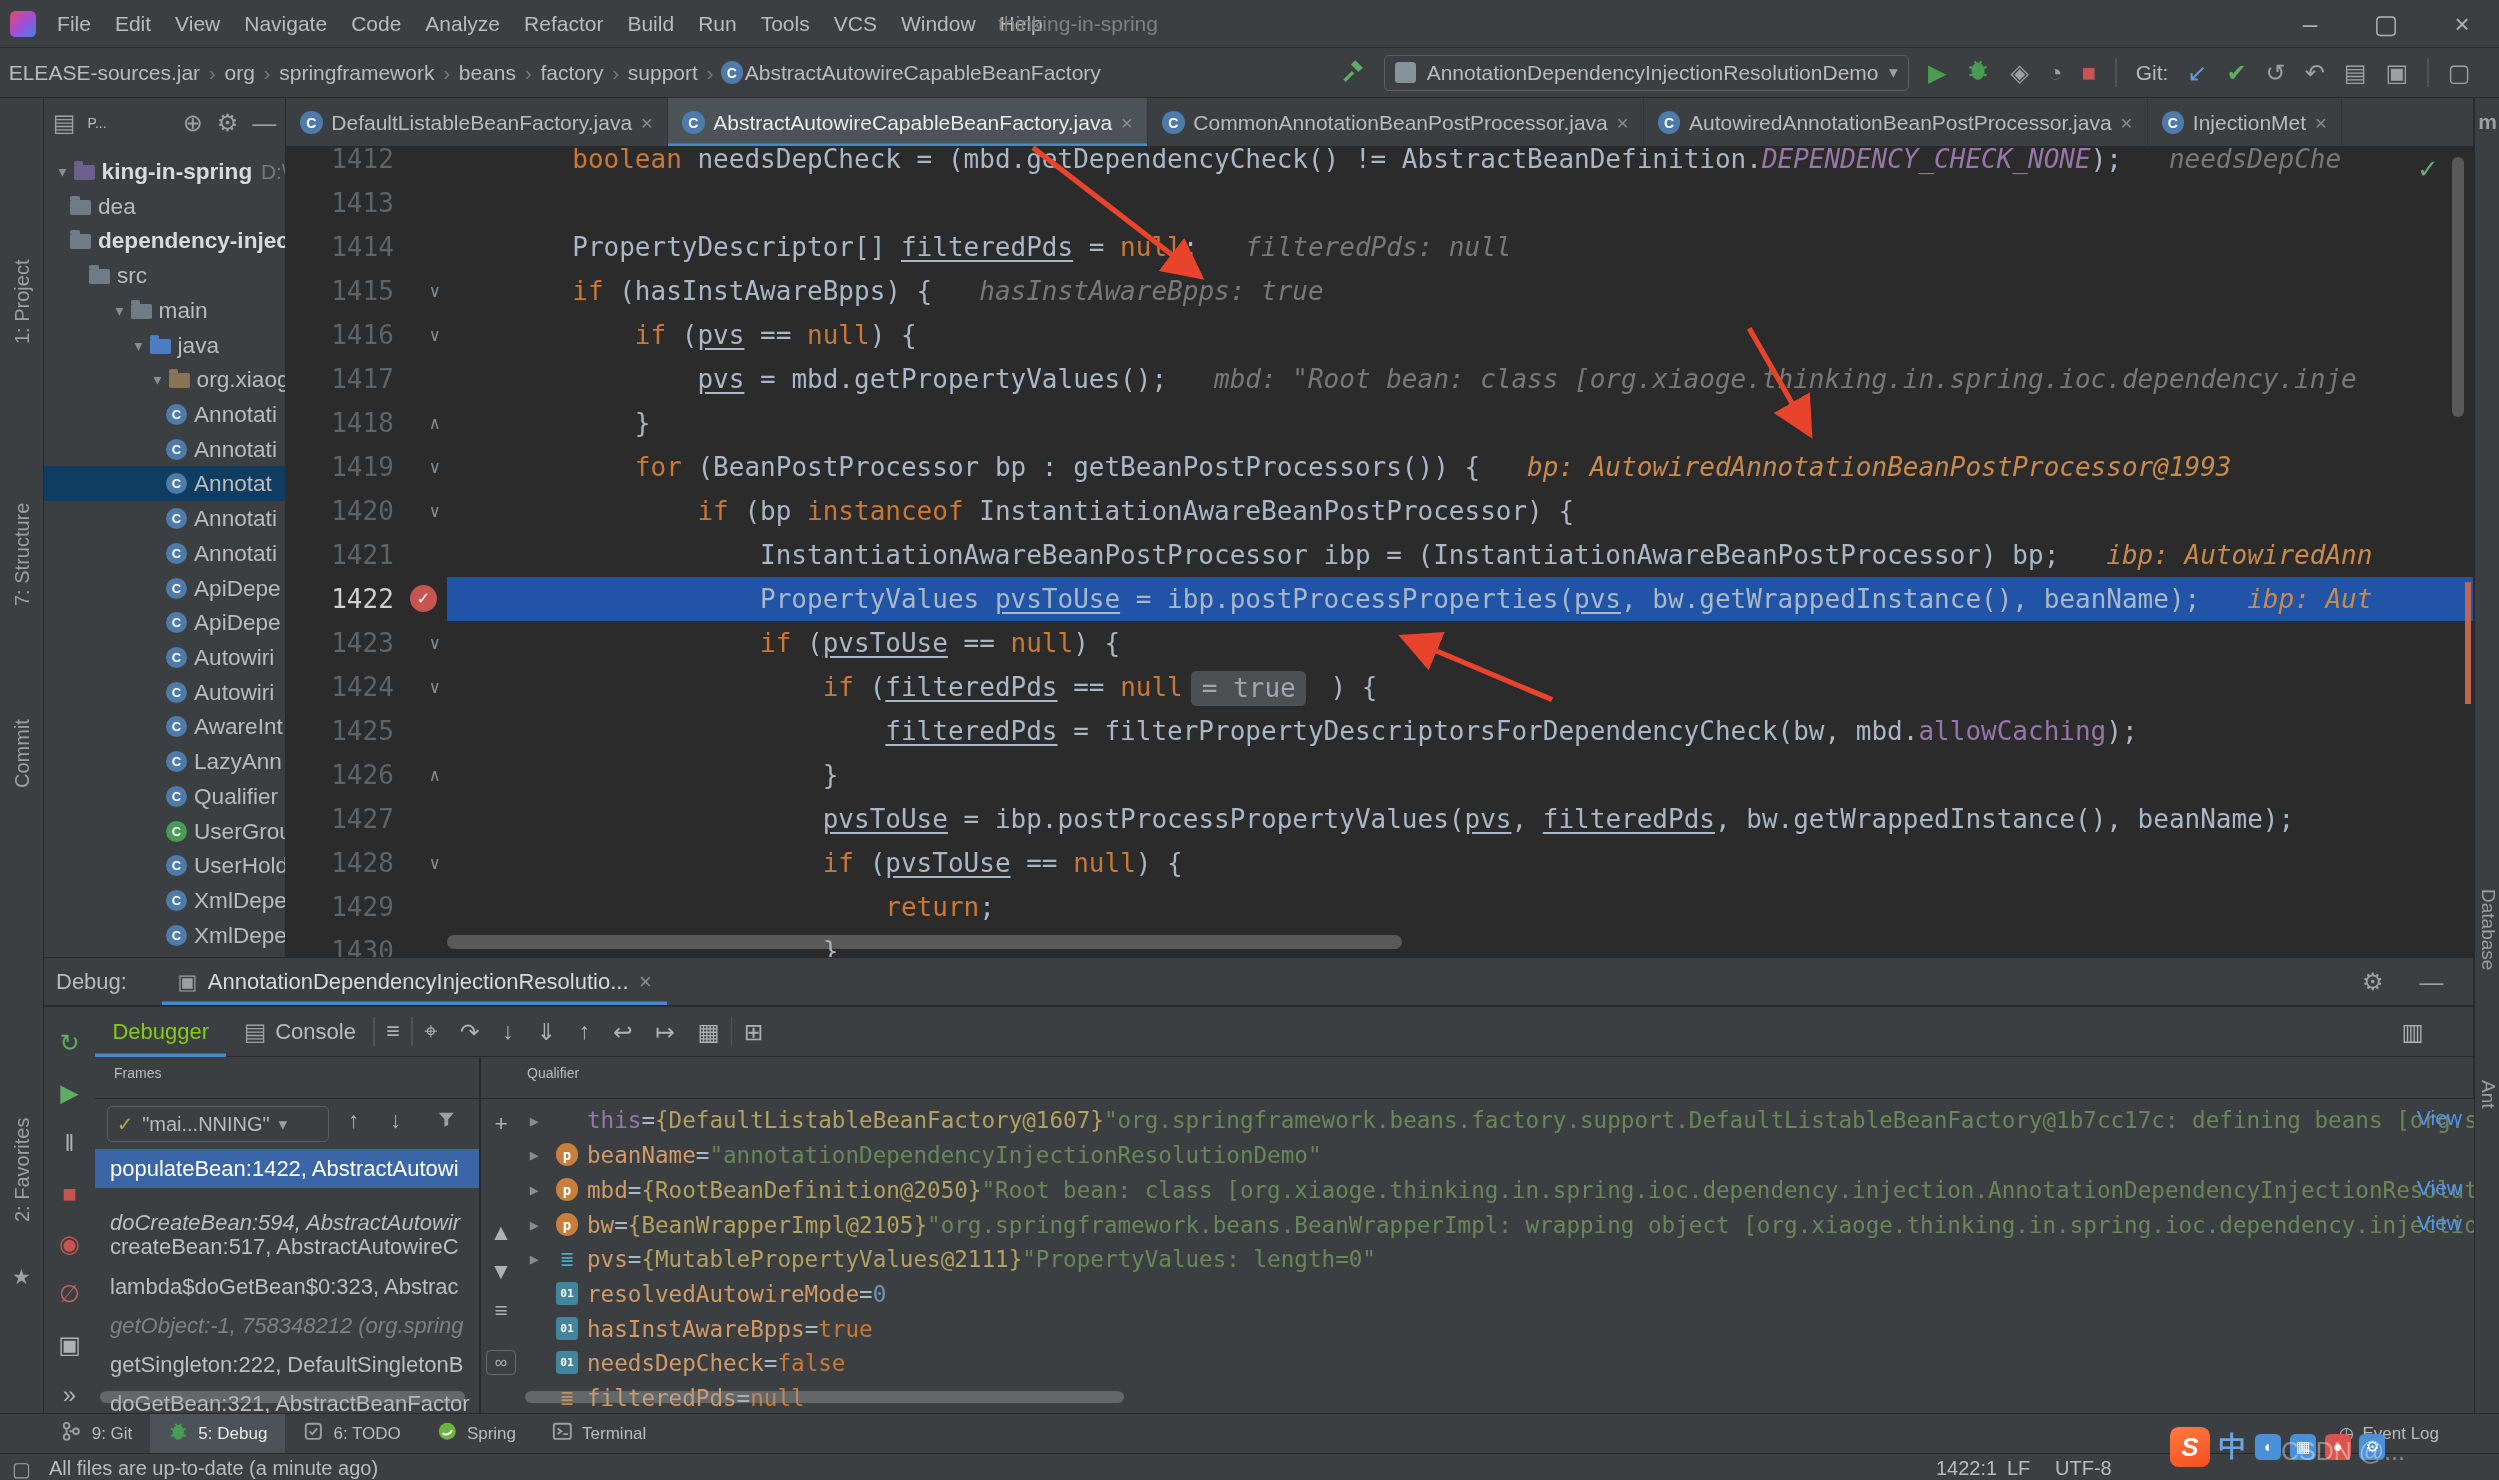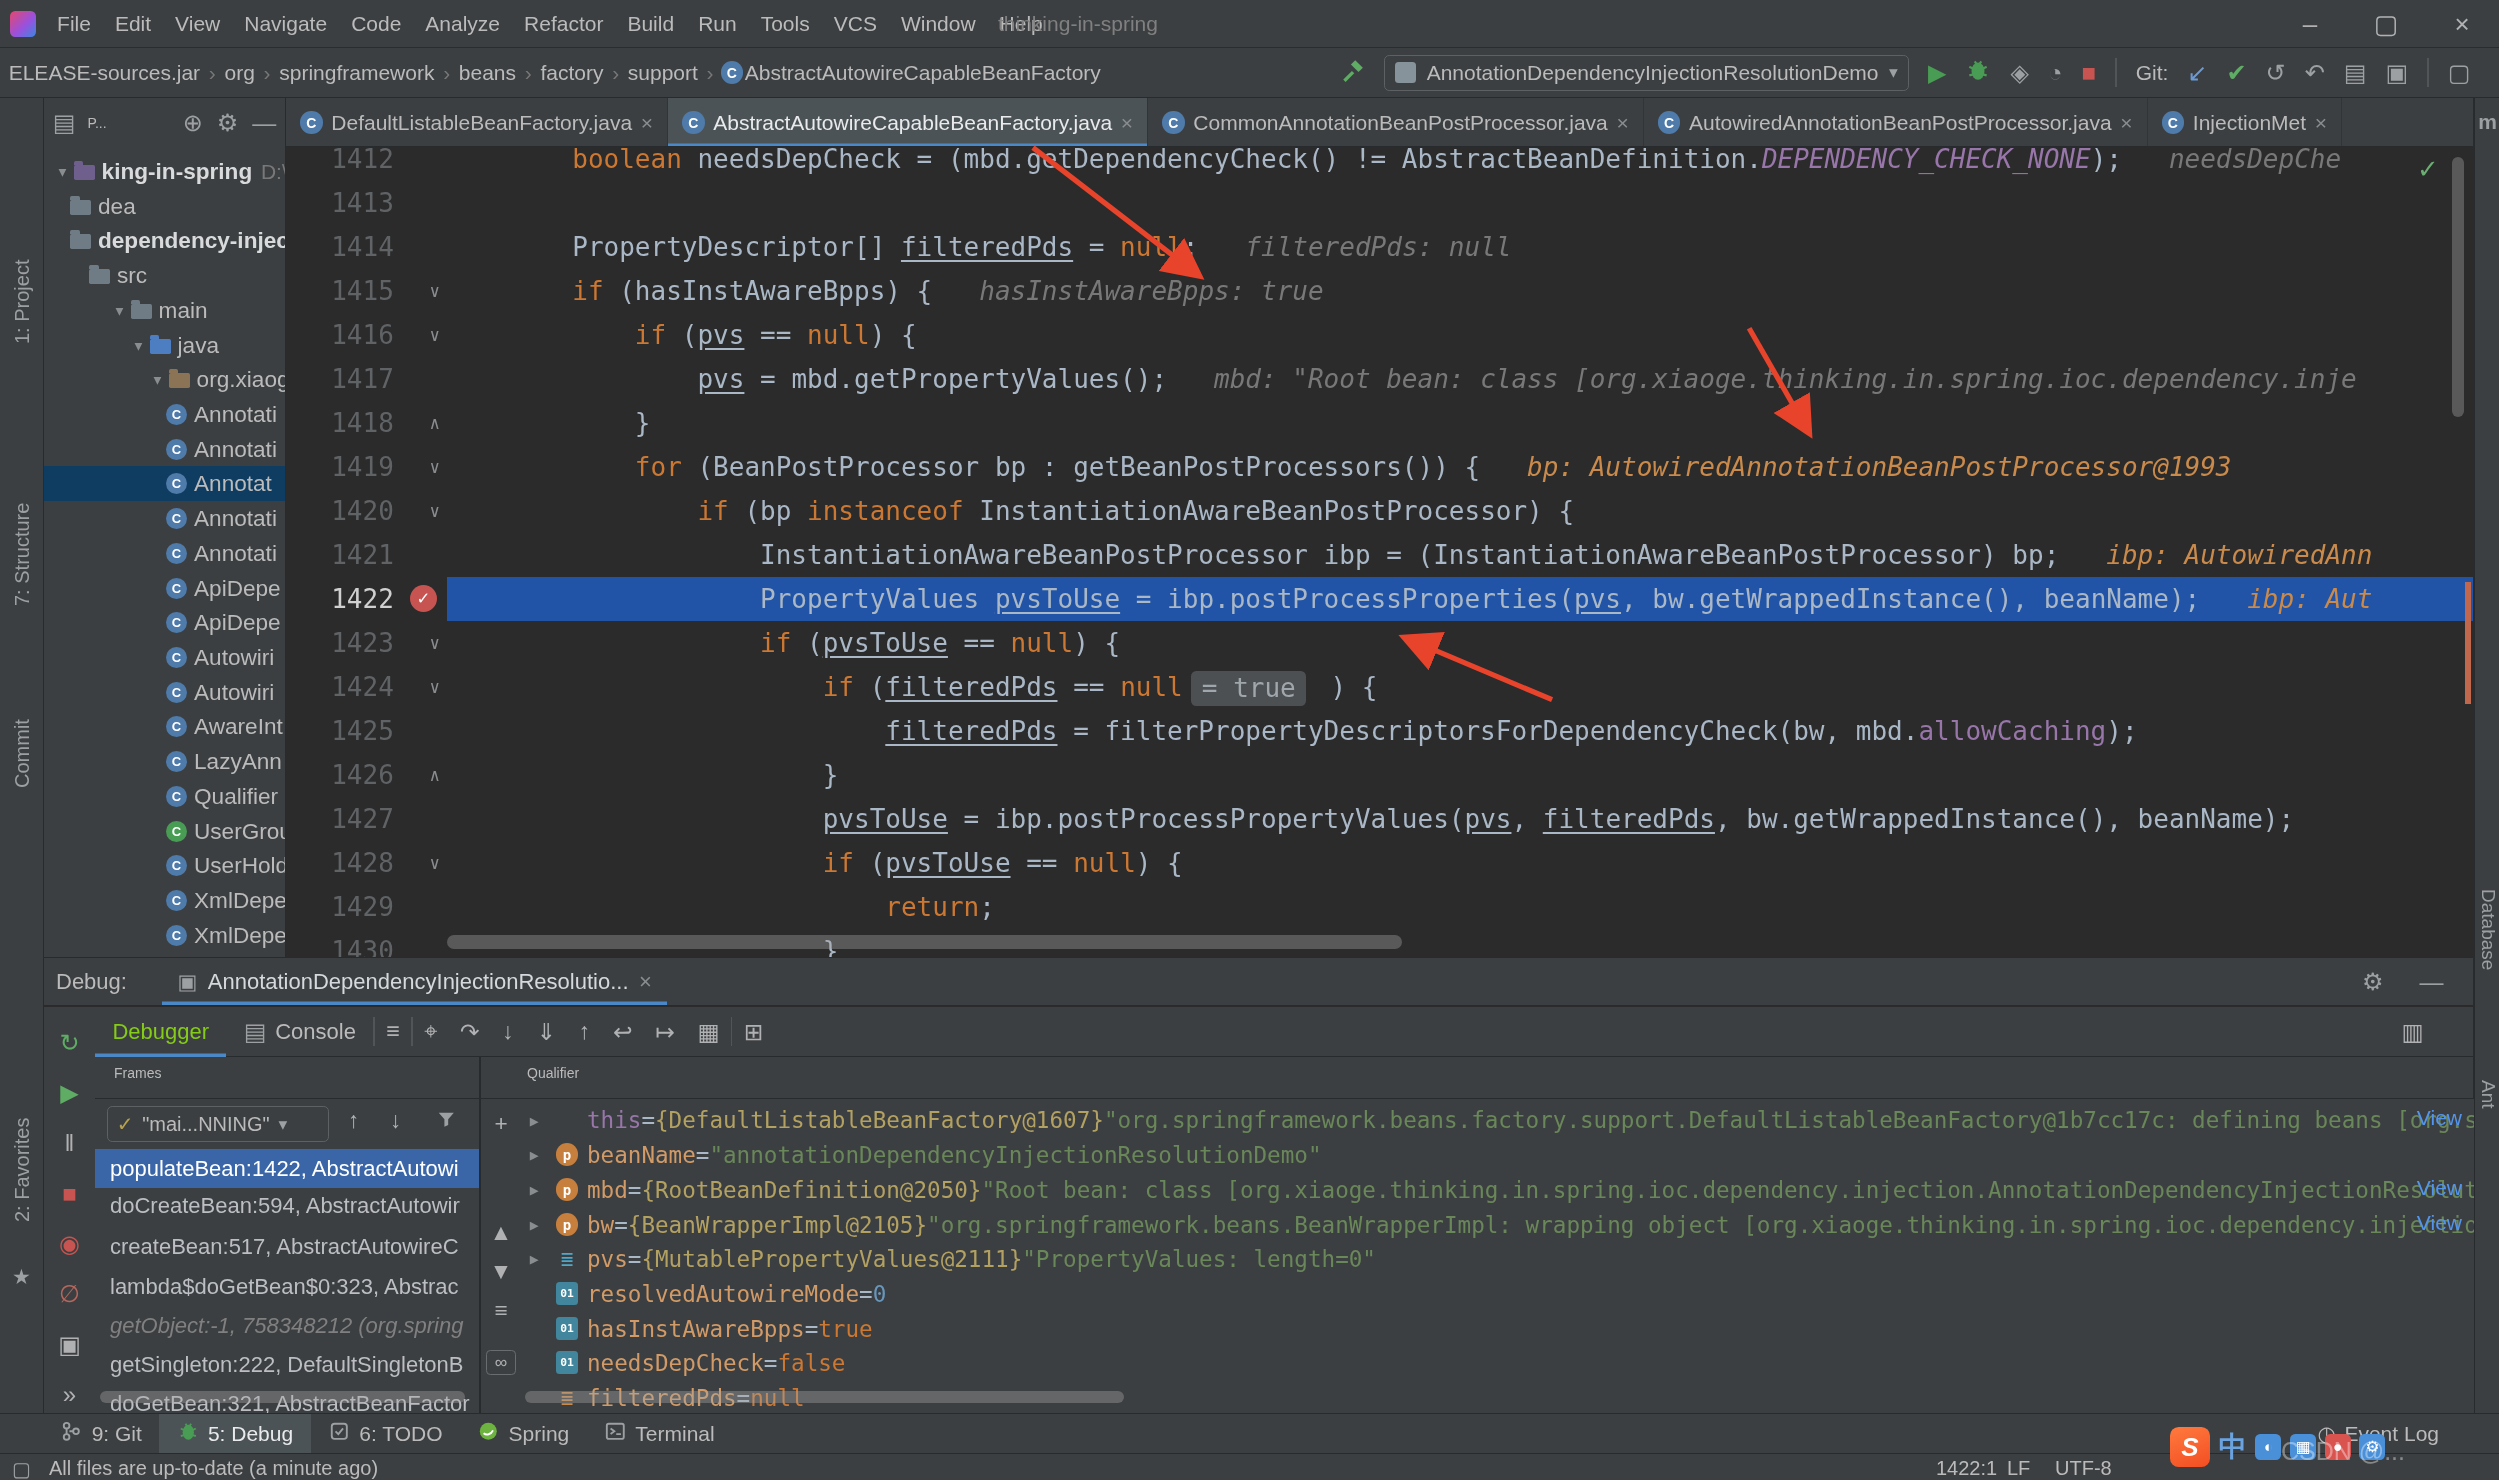--- a/index.html
+++ b/index.html
@@ -136,21 +136,21 @@
   .vname.purple{color:#9876aa}
   .v-eq{color:#a9b7c6}
   .v-ref{color:#b3a162}
   .v-str{color:#6a8759}
   .v-num{color:#6897bb}
   .v-kw{color:#cc7832}
   .view-link{position:absolute;right:12px;top:3.5px;color:#5394ec;font-family:"Liberation Sans",sans-serif;font-size:21px}
 
   
   #bottom-bar{position:absolute;left:0;top:1413px;width:2500px;height:40px;background:#3c3f41;
-              border-top:0.9px solid #282b2d;display:flex;align-items:center;font-size:21px}
+              border-top:0.9px solid #282b2d;display:flex;align-items:center;font-size:17px}
   .bb-item{display:flex;align-items:center;gap:8.7px;padding:0 17.4px;height:40px;color:#bbbbbb;white-space:nowrap}
   .bb-item.active{background:#4c5356;color:#e8eaec}
   #event-log{margin-left:auto;display:flex;align-items:center;gap:8.7px;padding-right:61px;color:#bbbbbb}
   #status-bar{position:absolute;left:0;top:1453px;width:2500px;height:28px;background:#3c3f41;
               border-top:0.9px solid #282b2d;font-size:20px;color:#bbbbbb}
   #status-msg{position:absolute;left:49px;top:2.6px}
   #status-left-icon{position:absolute;left:12px;top:2.6px;color:#9da0a3}
   .status-widget{position:absolute;top:2.6px;color:#bbbbbb}
 
   
@@ -479,21 +479,21 @@
     </div>
     <span class="fr-toolbtn" style="left:253px">↑</span>
     <span class="fr-toolbtn" style="left:295px">↓</span>
     <span class="fr-toolbtn" style="left:340px">
       <svg width="22.6" height="22.6" viewBox="0 0 24 24">
           <path d="M4 5h16l-6 7v6l-4 2v-8z" fill="#9da0a3"></path>
         </svg>
     </span>
     <div id="frame-rows">
         <div class="frame-row selected" style="top: 50px;">populateBean:1422, AbstractAutowi</div>
-        <div class="frame-row" style="top: 87px;">doCreateBean:594, AbstractAutowir</div>
+        <div class="frame-row" style="top: 104px; font-style: italic;">doCreateBean:594, AbstractAutowir</div>
         <div class="frame-row" style="top: 128px;">createBean:517, AbstractAutowireC</div>
         <div class="frame-row" style="top: 168px;">lambda$doGetBean$0:323, Abstrac</div>
         <div class="frame-row lib" style="top: 207px;">getObject:-1, 758348212 (org.spring</div>
         <div class="frame-row" style="top: 246px;">getSingleton:222, DefaultSingletonB</div>
         <div class="frame-row" style="top: 285px;">doGetBean:321, AbstractBeanFactor</div>
       </div>
     <div class="scroll-thumb" style="left:5.2px;top:292px;width:365px;height:12px"></div>
   </div>
   <div id="vdivider"></div>
   <div id="watch-toolbar">

